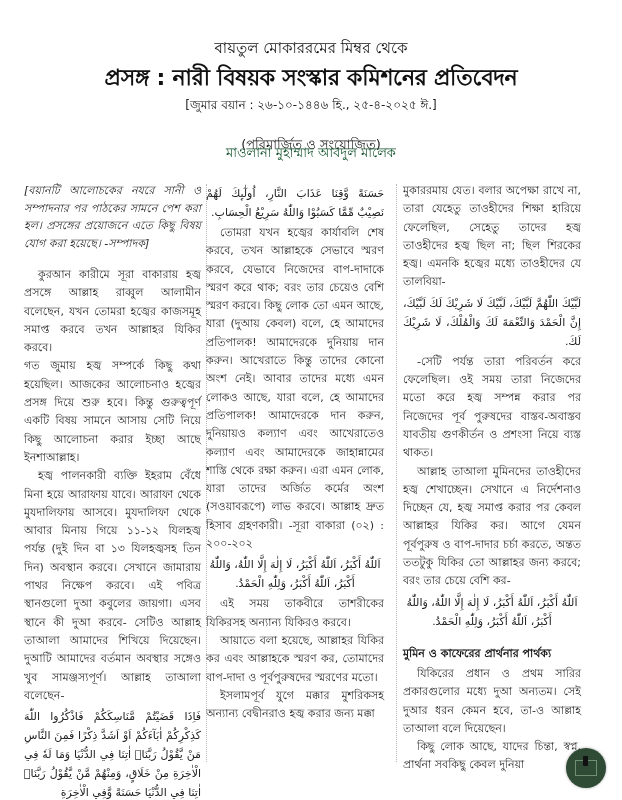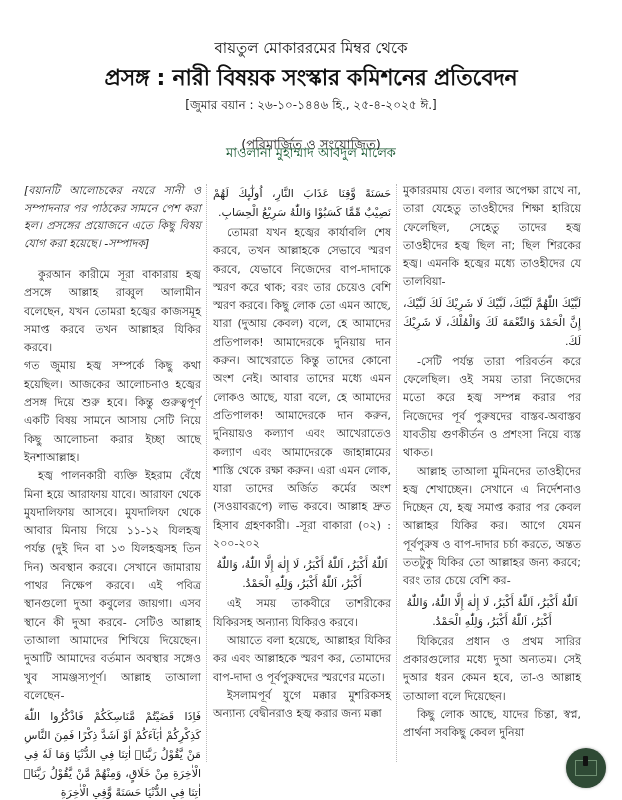--- a/index.html
+++ b/index.html
@@ -7,21 +7,21 @@
          font-family:"DejaVu Sans", "Liberation Sans", sans-serif; color:#1f1f1f; }
   .header { position:absolute; left:0; top:0; width:622px; text-align:center; }
   .kicker { position:absolute; top:36px; width:622px; font-size:15px; color:#151515; }
   .title { position:absolute; top:60px; width:622px; font-size:22px; font-weight:bold; color:#111; letter-spacing:-0.3px; }
   .date { position:absolute; top:96px; width:622px; font-size:12px; color:#222; }
   .note { position:absolute; top:135px; width:622px; font-size:13px; color:#222; }
   .author { position:absolute; top:143px; width:622px; font-size:13px; color:#14532d; }
 
   .col { position:absolute; top:182px; font-size:11px; line-height:18.3px; color:#2a2a2a; text-align:justify; }
   .col1 { left:24px; width:177px; }
-  .col2 { left:213px; width:178px; }
+  .col2 { left:206px; width:178px; }
   .col3 { left:403px; width:178px; }
   .rule { position:absolute; top:184px; width:0; height:578px; border-left:1px dotted #b8b8b8; }
   .rule1 { left:206px; } .rule2 { left:396px; }
 
   .p { margin:0; text-indent:14px; }
   .p.noindent { text-indent:0; }
   .editor { font-style:italic; text-indent:0; margin:0 0 14px 0; line-height:17.5px; }
   .arabic { direction:rtl; text-align:justify; font-family:"DejaVu Sans", sans-serif; font-size:11px; line-height:19px; color:#222; margin:2px 0; text-indent:0; }
   .arabic.center { text-align:center; }
   .subhead { font-weight:bold; margin:14px 0 2px 0; text-indent:0; color:#151515; }
@@ -61,19 +61,20 @@
   <p class="p">আয়াতে বলা হয়েছে, আল্লাহর যিকির কর এবং আল্লাহকে স্মরণ কর, তোমাদের বাপ-দাদা ও পূর্বপুরুষদের স্মরণের মতো।</p>
   <p class="p">ইসলামপূর্ব যুগে মক্কার মুশরিকসহ অন্যান্য বেদ্বীনরাও হজ্ব করার জন্য মক্কা</p>
 </div>
 
 <div class="col col3">
   <p class="p noindent">মুকাররমায় যেত। বলার অপেক্ষা রাখে না, তারা যেহেতু তাওহীদের শিক্ষা হারিয়ে ফেলেছিল, সেহেতু তাদের হজ্ব তাওহীদের হজ্ব ছিল না; ছিল শিরকের হজ্ব। এমনকি হজ্বের মধ্যে তাওহীদের যে তালবিয়া-</p>
   <p class="arabic">لَبَّيْكَ اللّٰهُمَّ لَبَّيْكَ، لَبَّيْكَ لَا شَرِيْكَ لَكَ لَبَّيْكَ، إِنَّ الْحَمْدَ وَالنِّعْمَةَ لَكَ وَالْمُلْكَ، لَا شَرِيْكَ لَكَ.</p>
   <p class="p">-সেটি পর্যন্ত তারা পরিবর্তন করে ফেলেছিল। ওই সময় তারা নিজেদের মতো করে হজ্ব সম্পন্ন করার পর নিজেদের পূর্ব পুরুষদের বাস্তব-অবাস্তব যাবতীয় গুণকীর্তন ও প্রশংসা নিয়ে ব্যস্ত থাকত।</p>
   <p class="p">আল্লাহ তাআলা মুমিনদের তাওহীদের হজ্ব শেখাচ্ছেন। সেখানে এ নির্দেশনাও দিচ্ছেন যে, হজ্ব সমাপ্ত করার পর কেবল আল্লাহর যিকির কর। আগে যেমন পূর্বপুরুষ ও বাপ-দাদার চর্চা করতে, অন্তত ততটুকু যিকির তো আল্লাহর জন্য করবে; বরং তার চেয়ে বেশি কর-</p>
   <p class="arabic center">اَللّٰهُ أَكْبَرُ، اَللّٰهُ أَكْبَرُ، لَا إِلٰهَ إِلَّا اللّٰهُ، وَاللّٰهُ أَكْبَرُ، اَللّٰهُ أَكْبَرُ، وَلِلّٰهِ الْحَمْدُ.</p>
+  <p class="subhead">মুমিন ও কাফেরের প্রার্থনার পার্থক্য</p>
   <p class="p">যিকিরের প্রধান ও প্রথম সারির প্রকারগুলোর মধ্যে দুআ অন্যতম। সেই দুআর ধরন কেমন হবে, তা-ও আল্লাহ তাআলা বলে দিয়েছেন।</p>
   <p class="p">কিছু লোক আছে, যাদের চিন্তা, স্বপ্ন, প্রার্থনা সবকিছু কেবল দুনিয়া</p>
 </div>
 
 <div class="fab">
   <div class="fab-inner"></div>
 </div>
 
 </body></html>

